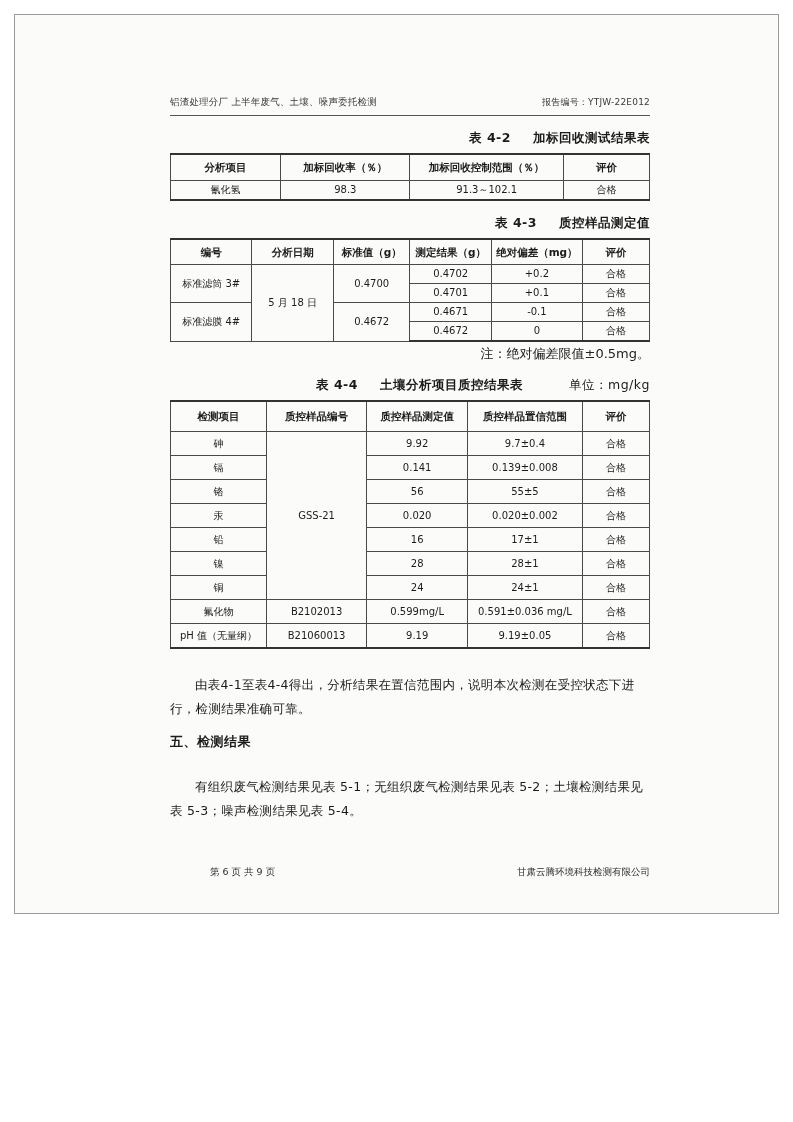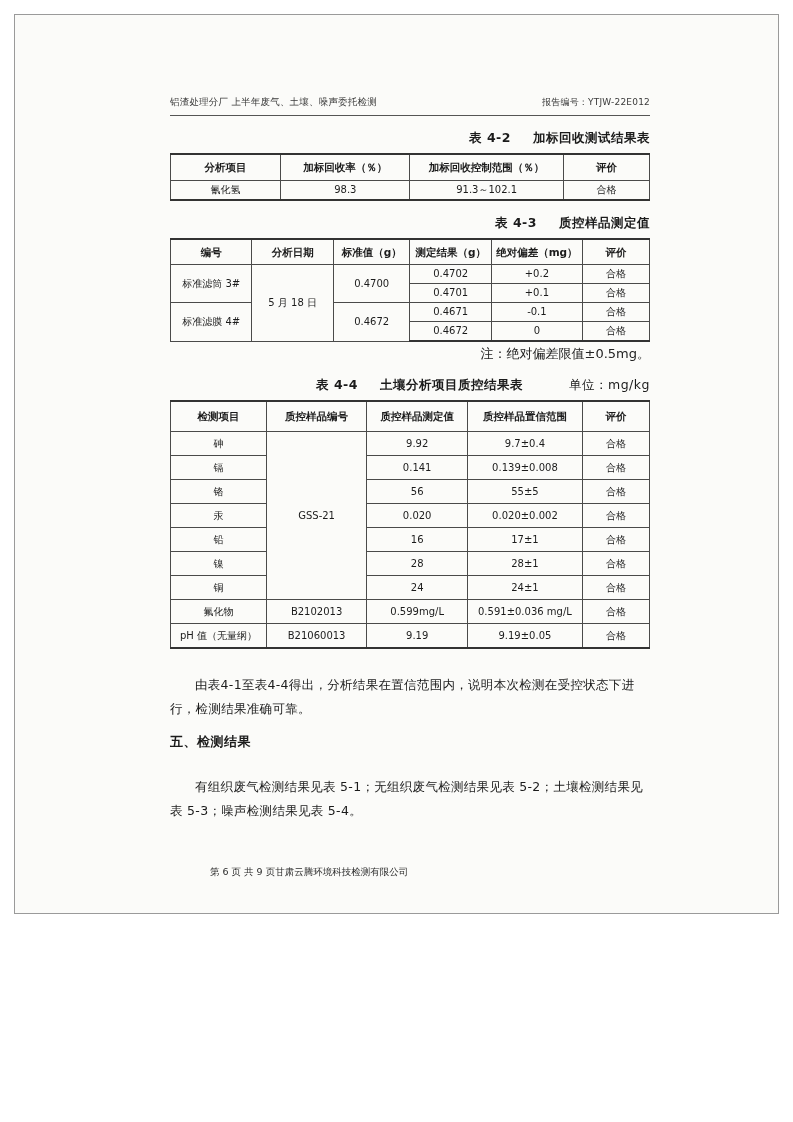--- a/index.html
+++ b/index.html
@@ -96,20 +96,21 @@
     font-weight: bold;
     margin-top: 4px;
     letter-spacing: 0.5px;
   }
   .footer {
     position: absolute;
     left: 170px;
     top: 866px;
     width: 480px;
     display: flex;
+    justify-content: space-between;
     font-size: 9.5px;
     color: #2b2b2b;
   }
   .footer .center { margin-left: 40px; }
   .tbl44 td { height: 17px; }
 </style>
 </head>
 <body>
 
 <div class="page">

